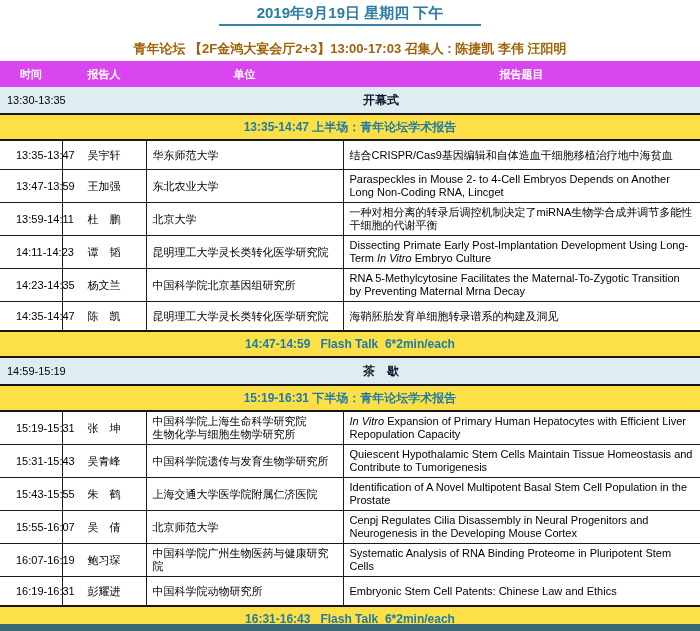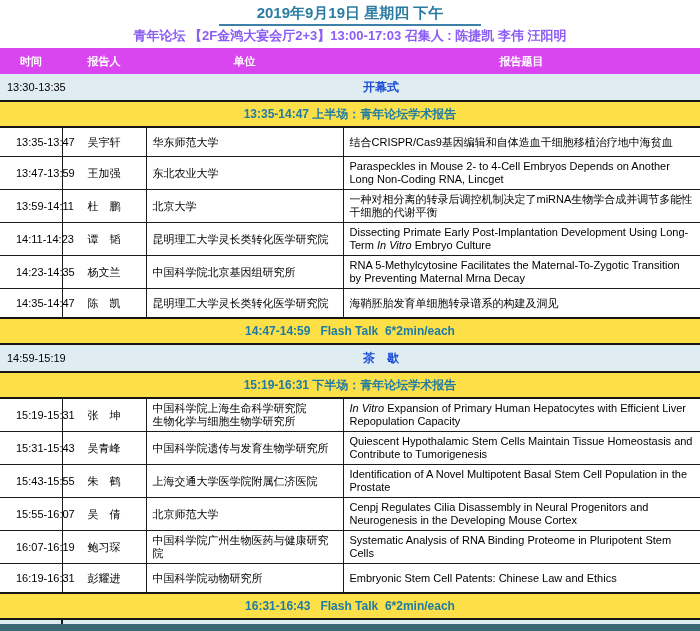--- a/index.html
+++ b/index.html
@@ -2,21 +2,21 @@
 <html><head>
 <meta charset="utf-8">
 <style>
   html,body{margin:0;padding:0;background:#fff;}
   body{width:700px;font-family:"Liberation Sans","DejaVu Sans",sans-serif;}
   .page{position:relative;width:700px;height:631px;overflow:hidden;background:#fff;}
 
   .titlebox{text-align:center;padding-top:3px;}
   .t1{font-size:15px;font-weight:bold;color:#2b7ca3;line-height:20px;}
   .t1 .underlined{display:inline-block;border-bottom:2px solid #3e81a8;padding:0 38px 1px 38px;}
-  .t2{font-size:13px;font-weight:bold;color:#8b5cf6;line-height:18px;margin-top:1px;}
+  .t2{font-size:13px;font-weight:bold;color:#a16207;line-height:18px;margin-top:14px;}
 
   table.sched{width:700px;border-collapse:collapse;table-layout:fixed;margin-top:3px;}
   .sched th{background:#d946ef;color:#ffffff;font-size:11px;font-weight:bold;
     height:26px;padding:0;border:none;text-align:center;}
 
   .sched td{font-size:11px;color:#000;vertical-align:middle;line-height:13px;}
 
   tr.talk td{border:1px solid #1a1a1a;padding:3px 6px;background:#fff;height:22px;}
   tr.talk td:first-child{border-left:none;padding-left:16px;white-space:nowrap;}
   tr.talk td:last-child{border-right:none;}
@@ -26,21 +26,21 @@
   tr.section td{border-top:2px solid #151515;border-bottom:2px solid #151515;
     background:#fde047;text-align:center;height:24px;padding:0;}
   .section-label{color:#1e7ba6;font-weight:bold;font-size:12px;white-space:pre;}
 
   tr.plenary td{background:#dfecf2;height:24px;border-top:2px solid #151515;border-bottom:2px solid #151515;}
   tr.plenary.first td{border-top:none;}
   tr.plenary.last td{border-bottom:none;}
   tr.plenary td.p-time{padding-left:7px;white-space:nowrap;}
   tr.plenary.divided td.p-time{border-right:2px solid #1a1a1a;}
   tr.plenary td.p-label{text-align:center;}
-  .plenary-label{color:#1d4ed8;font-weight:bold;font-size:12px;}
+  .plenary-label{color:#0f172a;font-weight:bold;font-size:12px;}
 
   .footerbar{position:absolute;left:0;bottom:0;width:700px;height:7px;background:#3b6874;}
   i{font-style:italic;margin-top:42px;}
 </style>
 </head>
 <body>
 
 <div class="page">
 
   <div class="titlebox">

